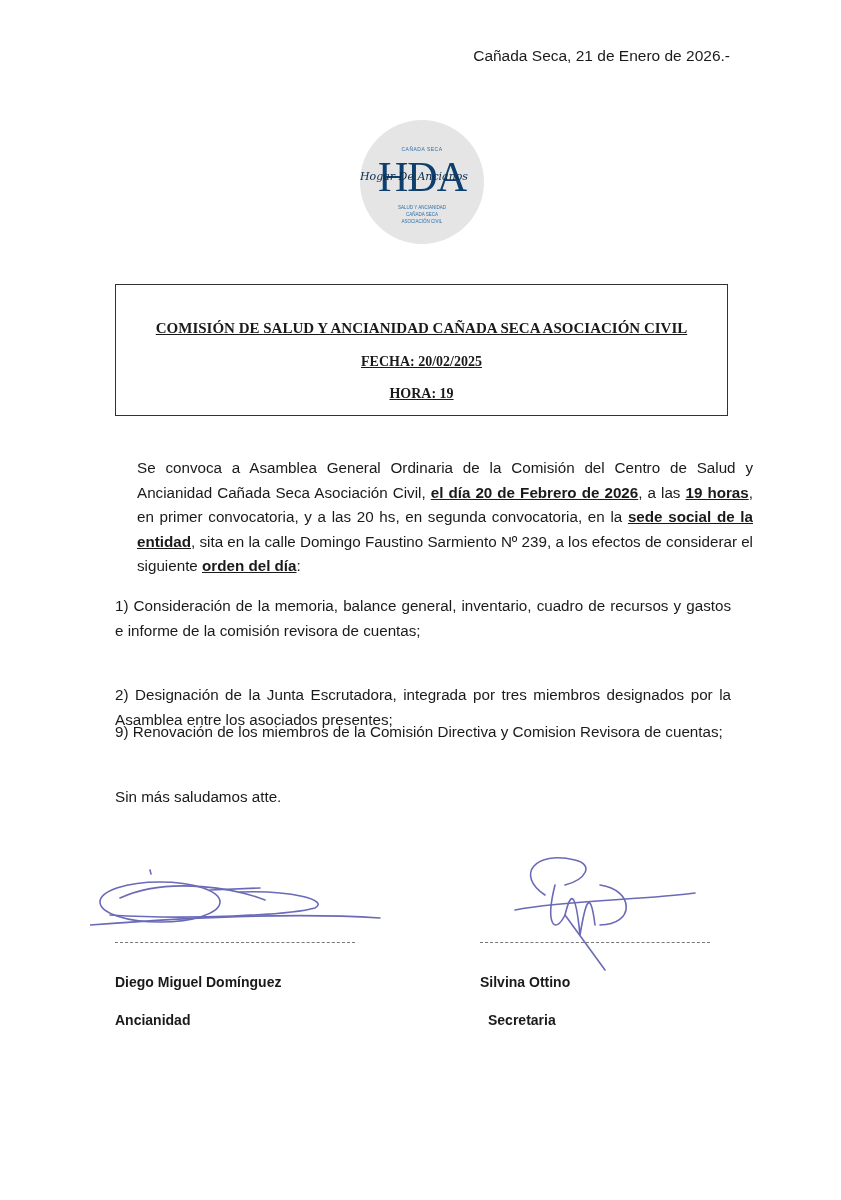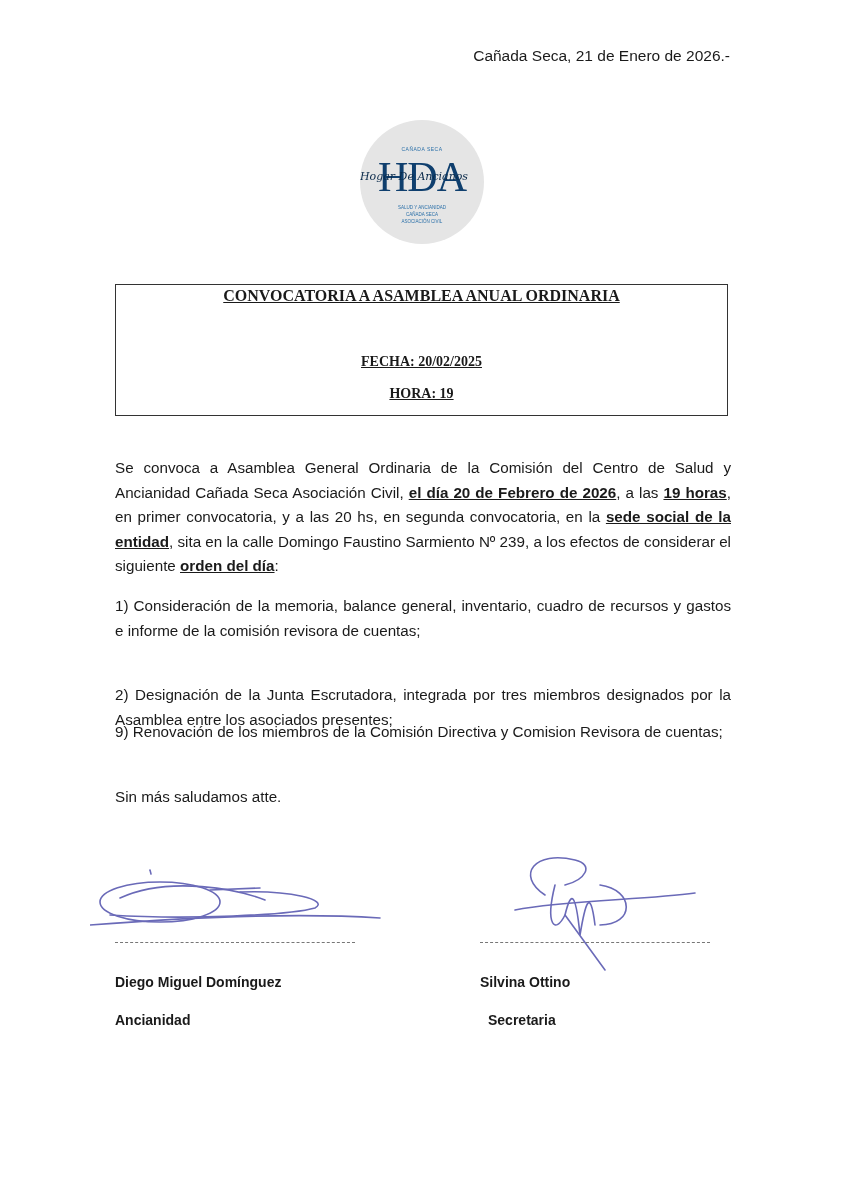--- a/index.html
+++ b/index.html
@@ -21,21 +21,21 @@
   .box { position: absolute; left: 115px; top: 284px; width: 613px; height: 132px;
          border: 1.5px solid #333; box-sizing: border-box;
          font-family: "Liberation Serif", serif; font-weight: bold; text-align: center; }
   .box div { text-decoration: underline; position: absolute; width: 100%; }
   .box .l1 { top: 2px; font-size: 16px; }
   .box .l2 { top: 35px; font-size: 15px; }
   .box .l3 { top: 69px; font-size: 14px; }
   .box .l4 { top: 101px; font-size: 14px; }
   .body { position: absolute; left: 115px; width: 616px; font-size: 15.2px;
           line-height: 24.6px; text-align: justify; }
-  .p1 { top: 456px; }
+  .p1 { top: 456px; margin-left: 22px; }
   .p2 { top: 594px; }
   .p3 { top: 657px; margin-top: 26px; }
   .p4 { top: 720px; }
   .p5 { top: 785px; }
   b.u { text-decoration: underline; }
   .sig { position: absolute; }
   .sig1 { left: 90px; top: 860px; }
   .sig2 { left: 505px; top: 845px; }
   .dash { position: absolute; top: 942px; font-size: 11px; letter-spacing: 0px; color: #555; }
   .dash1 { left: 115px; width: 240px; border-top: 1px dashed #777; }
@@ -56,21 +56,21 @@
   <div class="big">HDA</div>
   <div class="script">Hogar De Ancianos</div>
   <div class="bottom">
     <div>SALUD Y ANCIANIDAD</div>
     <div>CAÑADA SECA</div>
     <div>ASOCIACIÓN CIVIL</div>
   </div>
 </div>
 
 <div class="box">
-  <div class="l1">CONVOCATORIA A ASAMBLEA ANUAL ORDINARIA</div>
+  <div class="l2">COMISIÓN DE SALUD Y ANCIANIDAD CAÑADA SECA ASOCIACIÓN CIVIL</div>
   <div class="l3">FECHA: 20/02/2025</div>
   <div class="l4">HORA: 19</div>
 </div>
 
 <div class="body p1"><span>Se convoca a Asamblea General Ordinaria de la Comisión del Centro de Salud y Ancianidad Cañada Seca Asociación Civil,  </span><b class="u">el día 20 de Febrero de 2026</b><span>, a las </span><b class="u">19 horas</b><span>, en primer convocatoria, y a las 20 hs, en segunda convocatoria, en la </span><b class="u">sede social de la entidad</b><span>, sita en la calle Domingo Faustino Sarmiento Nº 239, a los efectos de considerar el siguiente </span><b class="u">orden del día</b><span>:</span></div>
 
 <div class="body p2">1) Consideración de la memoria, balance general, inventario, cuadro de recursos y gastos e informe de la comisión revisora de cuentas;</div>
 <div class="body p3">2) Designación de la Junta Escrutadora, integrada por tres miembros  designados por la Asamblea entre los asociados presentes;</div>
 <div class="body p4">9) Renovación de los miembros de la Comisión Directiva y Comision Revisora de cuentas;</div>
 <div class="body p5">Sin más saludamos atte.</div>

